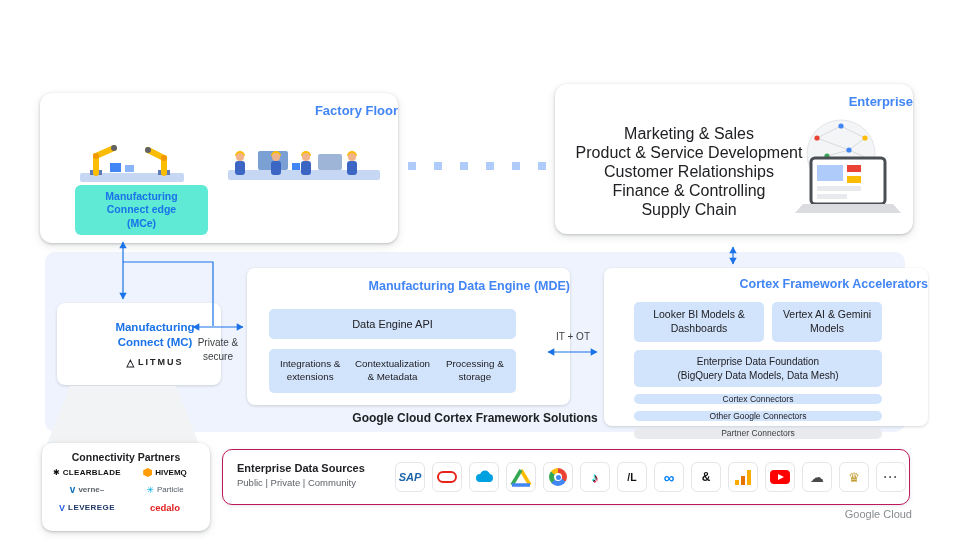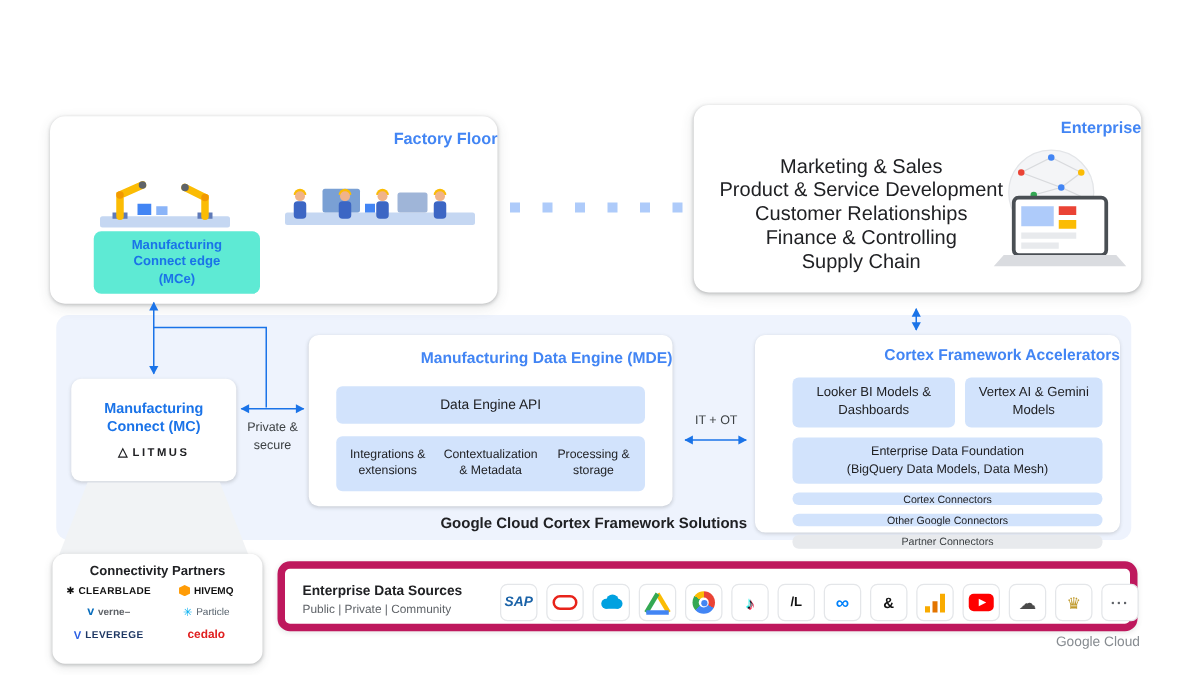--- a/index.html
+++ b/index.html
@@ -23,21 +23,21 @@
   .ent-art{position:absolute;left:228px;top:28px;width:122px;height:114px;}
 
   .dots{position:absolute;left:408px;top:162px;display:flex;gap:18px;}
   .dots span{width:8px;height:8px;background:#aecbfa;}
 
   
   #panel{position:absolute;left:45px;top:252px;width:860px;height:180px;background:#eef3fd;border-radius:10px;}
   #solutions-caption{position:absolute;left:45px;top:411px;width:860px;text-align:center;
                      font-weight:bold;font-size:12px;color:#202124;}
 
-  .inner-box{position:absolute;background:#fff;border-radius:8px;box-shadow:0 1px 3px rgba(60,64,67,.2);}
+  .inner-box{position:absolute;background:#fff;border-radius:8px;box-shadow:0 1px 3px rgba(60,64,67,.2);padding-left:32px;}
   #mc-box{left:57px;top:303px;width:132px;height:82px;display:flex;flex-direction:column;
           align-items:center;justify-content:center;gap:7px;}
   #mc-label{width:110px;text-align:center;color:#1a73e8;font-weight:bold;font-size:11.5px;line-height:1.3;}
   .litmus{display:flex;align-items:center;gap:4px;font-size:9px;font-weight:bold;letter-spacing:2px;color:#202124;}
   .litmus .tri{font-size:10px;letter-spacing:0;}
 
   #mde-box{left:247px;top:268px;width:291px;height:137px;}
   #mde-api{position:absolute;left:22px;top:41px;width:247px;height:30px;background:#d2e3fc;border-radius:5px;
            display:flex;align-items:center;justify-content:center;font-size:11px;}
   #mde-caps{position:absolute;left:22px;top:81px;width:247px;height:44px;background:#d2e3fc;border-radius:5px;display:flex;}
@@ -76,21 +76,21 @@
   .p-verne .p-icon{color:#0a6ebd;font-weight:bold;font-size:10px;}
   .p-verne .p-label{color:#5f6368;font-weight:bold;}
   .p-particle .p-icon{color:#00aeef;font-size:9px;}
   .p-particle .p-label{color:#55606b;}
   .p-leverege .p-icon{color:#2b5fe3;font-weight:bold;font-size:9px;}
   .p-leverege .p-label{font-weight:bold;color:#1f3864;letter-spacing:.4px;}
   .p-cedalo .p-label{color:#e02020;font-weight:bold;font-size:9.5px;}
 
   
   #sources-bar{position:absolute;left:222px;top:449px;width:688px;height:56px;background:#fff;
-               border:6px solid #be185d;border-radius:10px;box-shadow:0 1px 4px rgba(60,64,67,.12);box-sizing:border-box;}
+               border:1px solid #be185d;border-radius:10px;box-shadow:0 1px 4px rgba(60,64,67,.12);box-sizing:border-box;}
   #sources-text{position:absolute;left:14px;top:12px;}
   #sources-title{font-size:11px;font-weight:bold;}
   #sources-subtitle{font-size:9.5px;color:#5f6368;margin-top:3px;}
   #tiles{position:absolute;left:172px;top:12px;display:flex;gap:7px;}
   .tile{width:30px;height:30px;background:#fff;border:1px solid #e4e6e9;border-radius:6px;
         display:flex;align-items:center;justify-content:center;box-sizing:border-box;overflow:hidden;}
   .t-sap{color:#1b63a8;font-weight:bold;font-style:italic;font-size:11px;}
   .t-oracle{width:16px;height:8px;border:2.5px solid #e8231a;border-radius:6px;}
   .t-tiktok{font-size:13px;color:#161823;text-shadow:-1px -1px 0 #25f4ee,1px 1px 0 #fe2c55;}
   .t-slashl{font-weight:bold;font-size:10.5px;color:#111;}

